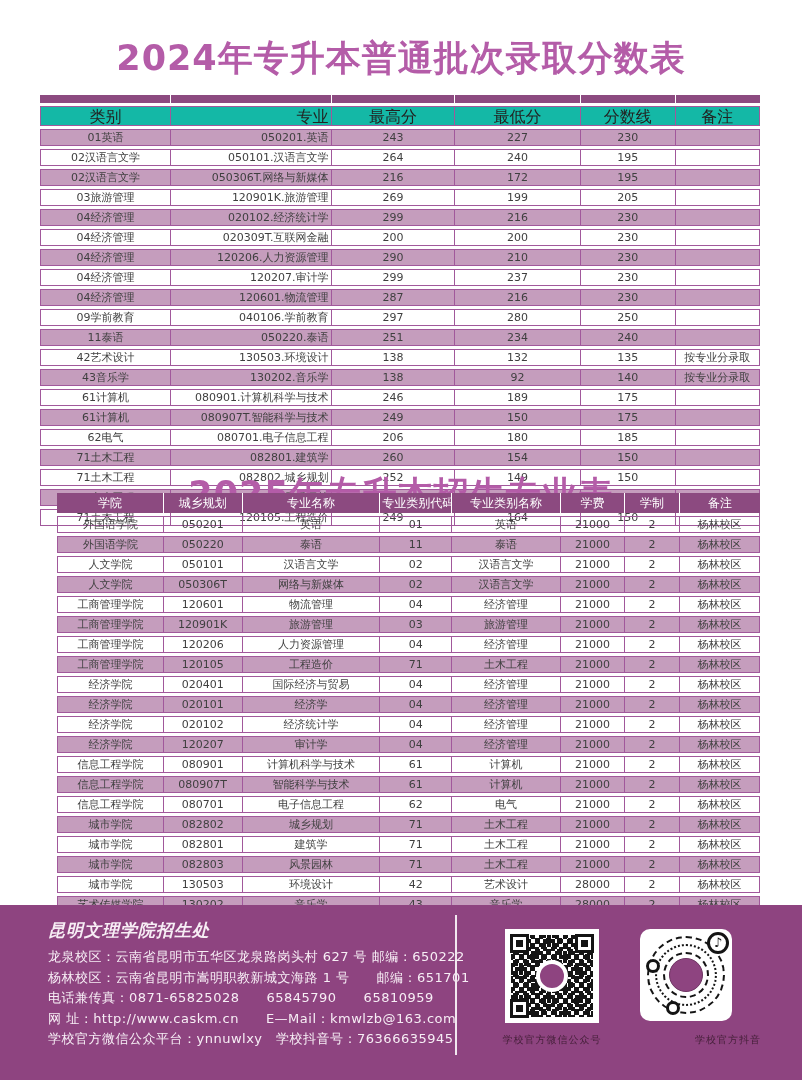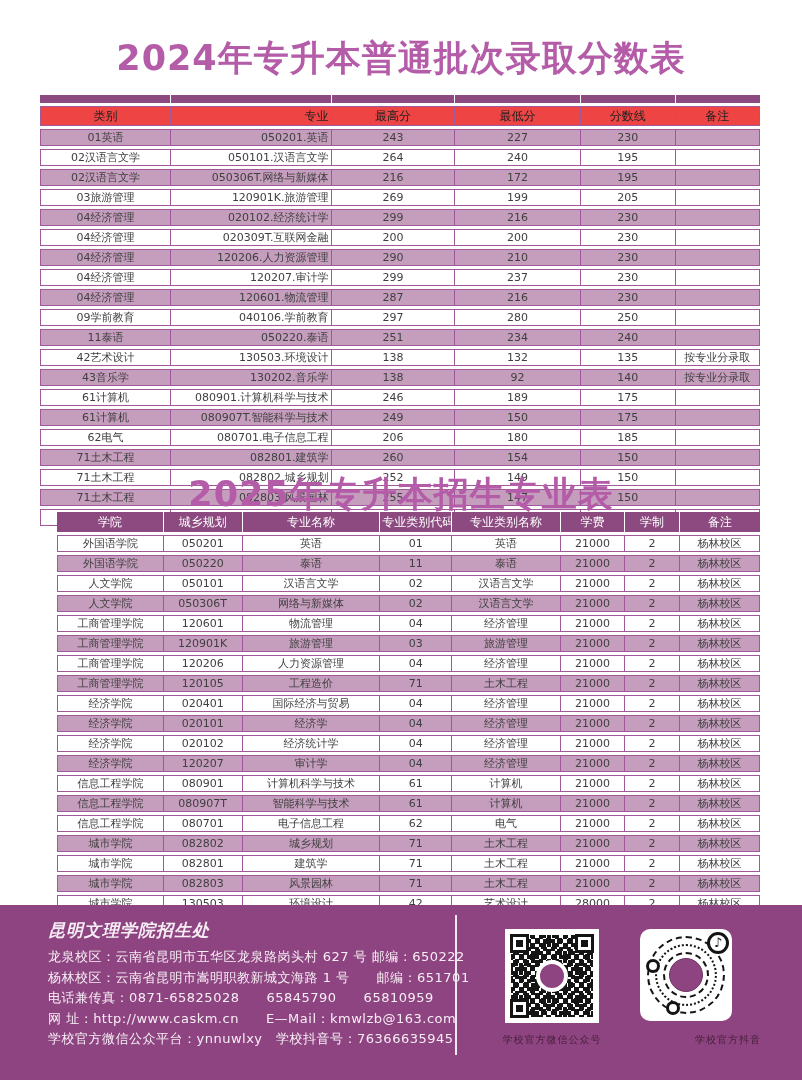--- a/index.html
+++ b/index.html
@@ -20,32 +20,32 @@
     color:var(--accent);font-size:35px;font-weight:900;letter-spacing:1px;line-height:44px;
   }
   .t1{top:28px;}
   .t2{top:464px;}
 
   table.tbl{
     position:absolute;left:40px;width:720px;table-layout:fixed;
     border-collapse:separate;border-spacing:0 3px;
   }
   #tbl1{top:92px;}
-  #tbl2{top:509px;padding-left:17px;}
+  #tbl2{top:490px;padding-left:17px;}
   .tbl td{
     height:12px;font-size:11px;line-height:13px;text-align:center;padding:1px 2px;
     border:1px solid var(--bd);border-left:none;overflow:hidden;white-space:nowrap;
     color:var(--ink);
   }
   .tbl td:first-child{border-left:1px solid var(--bd);}
   
   #t1-band td{background:var(--dk);border:none;border-right:1.5px solid #fff;height:8px;padding:0;}
   #t1-band td:last-child{border-right:none;}
   
-  #t1-head td{background:#ef4444;font-size:12px;height:16px;color:#222;}
+  #t1-head td{background:#14b8a6;font-size:16px;height:16px;color:#222;}
   
   #tbl1 td:nth-child(2){text-align:right;padding-left:13px;}
   #t1-band td:nth-child(2){padding-left:0;}
   
   #t2-head td{background:var(--dk);color:#fff;border:none;border-right:1.5px solid #fff;font-size:12px;height:18px;}
   #t2-head td:last-child{border-right:none;}
   
   #t1-body tr:nth-child(odd) td{background:var(--lp);}
   #t2-body tr:nth-child(even) td{background:var(--lp);}
 

